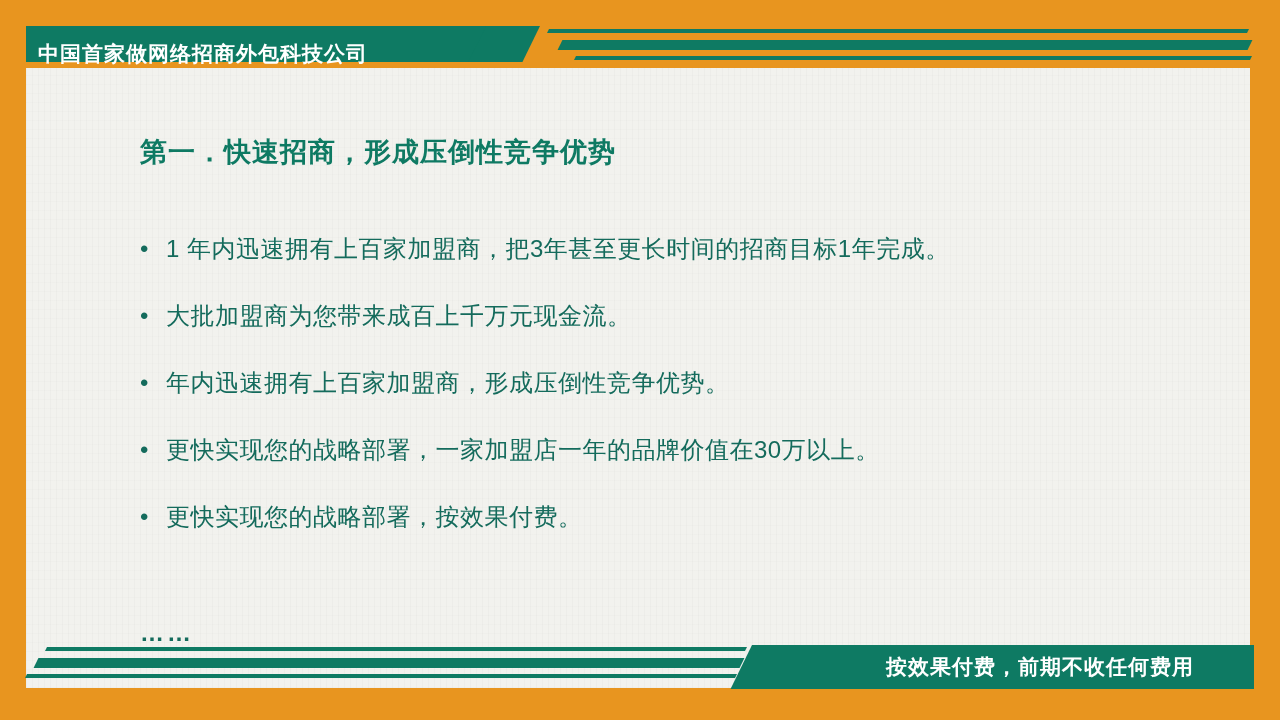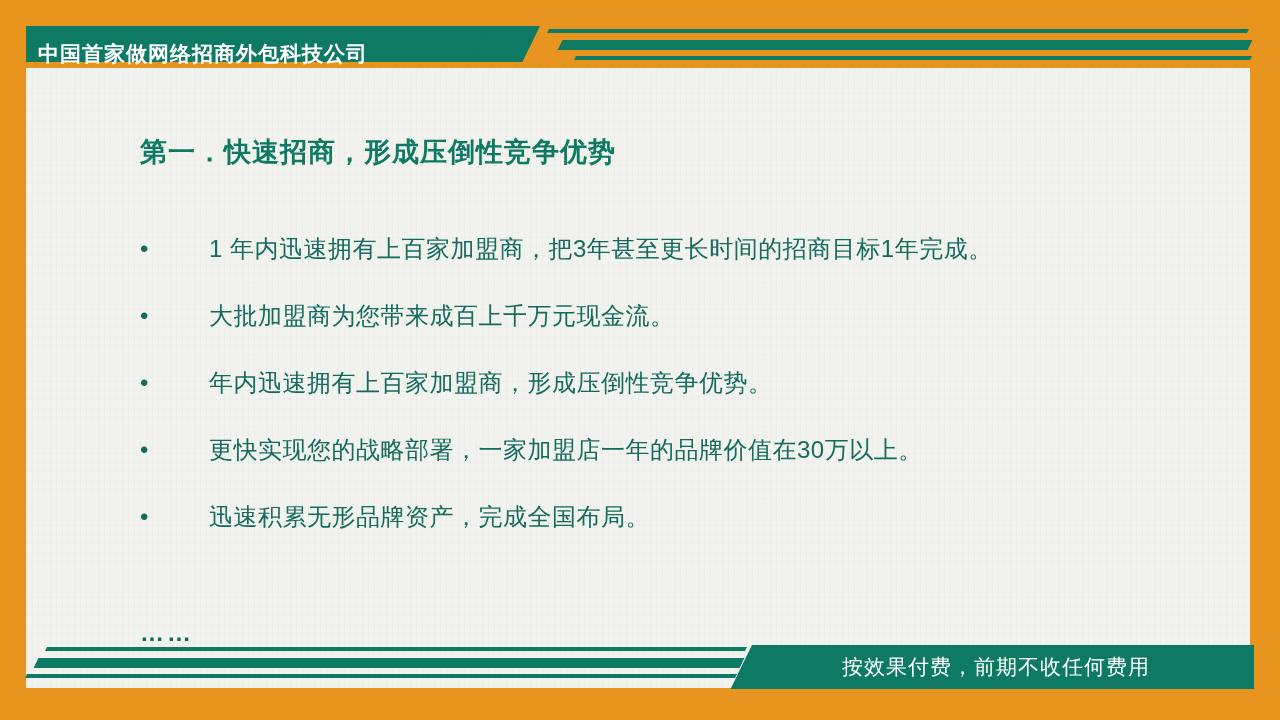--- a/index.html
+++ b/index.html
@@ -115,27 +115,27 @@
     left: 752px;
     top: 645px;
     width: 56px;
     height: 44px;
     background: #0E7A63;
     transform: skewX(-26deg);
     transform-origin: top left;
   }
   .bottom-text {
     position: absolute;
-    left: 842px;
+    left: 886px;
     top: 653px;
     height: 28px;
     line-height: 28px;
     color: #FFFFFF;
     font-size: 21px;
-    font-weight: normal;
+    font-weight: bold;
     letter-spacing: 1px;
     white-space: nowrap;
   }
   .bottom-line-1 {
     position: absolute;
     left: 46px;
     top: 647px;
     width: 700px;
     height: 4px;
     background: #0E7A63;
@@ -189,21 +189,20 @@
   .bullet-mark {
     width: 26px;
     flex: 0 0 26px;
     color: #146B5C;
     font-size: 24px;
     line-height: 34px;
   }
   .bullet-text {
     flex: 1;
     white-space: nowrap;
-    margin-left: 43px;
   }
   .ellipsis-row {
     position: absolute;
     left: 140px;
     top: 618px;
     color: #146B5C;
     font-size: 24px;
     font-weight: bold;
     letter-spacing: 3px;
     line-height: 30px;
@@ -238,21 +237,21 @@
     <div class="bullet-row">
       <span class="bullet-mark">•</span>
       <span class="bullet-text">年内迅速拥有上百家加盟商，形成压倒性竞争优势。</span>
     </div>
     <div class="bullet-row">
       <span class="bullet-mark">•</span>
       <span class="bullet-text">更快实现您的战略部署，一家加盟店一年的品牌价值在30万以上。</span>
     </div>
     <div class="bullet-row">
       <span class="bullet-mark">•</span>
-      <span class="bullet-text">迅速积累无形品牌资产，完成全国布局。</span>
+      <span class="bullet-text">更快实现您的战略部署，按效果付费。</span>
     </div>
   </div>
 
   <div class="ellipsis-row">……</div>
 
   <div class="bottom-line-1"></div>
   <div class="bottom-line-2"></div>
   <div class="bottom-line-3"></div>
   <div class="bottom-green-skew"></div>
   <div class="bottom-green"></div>

